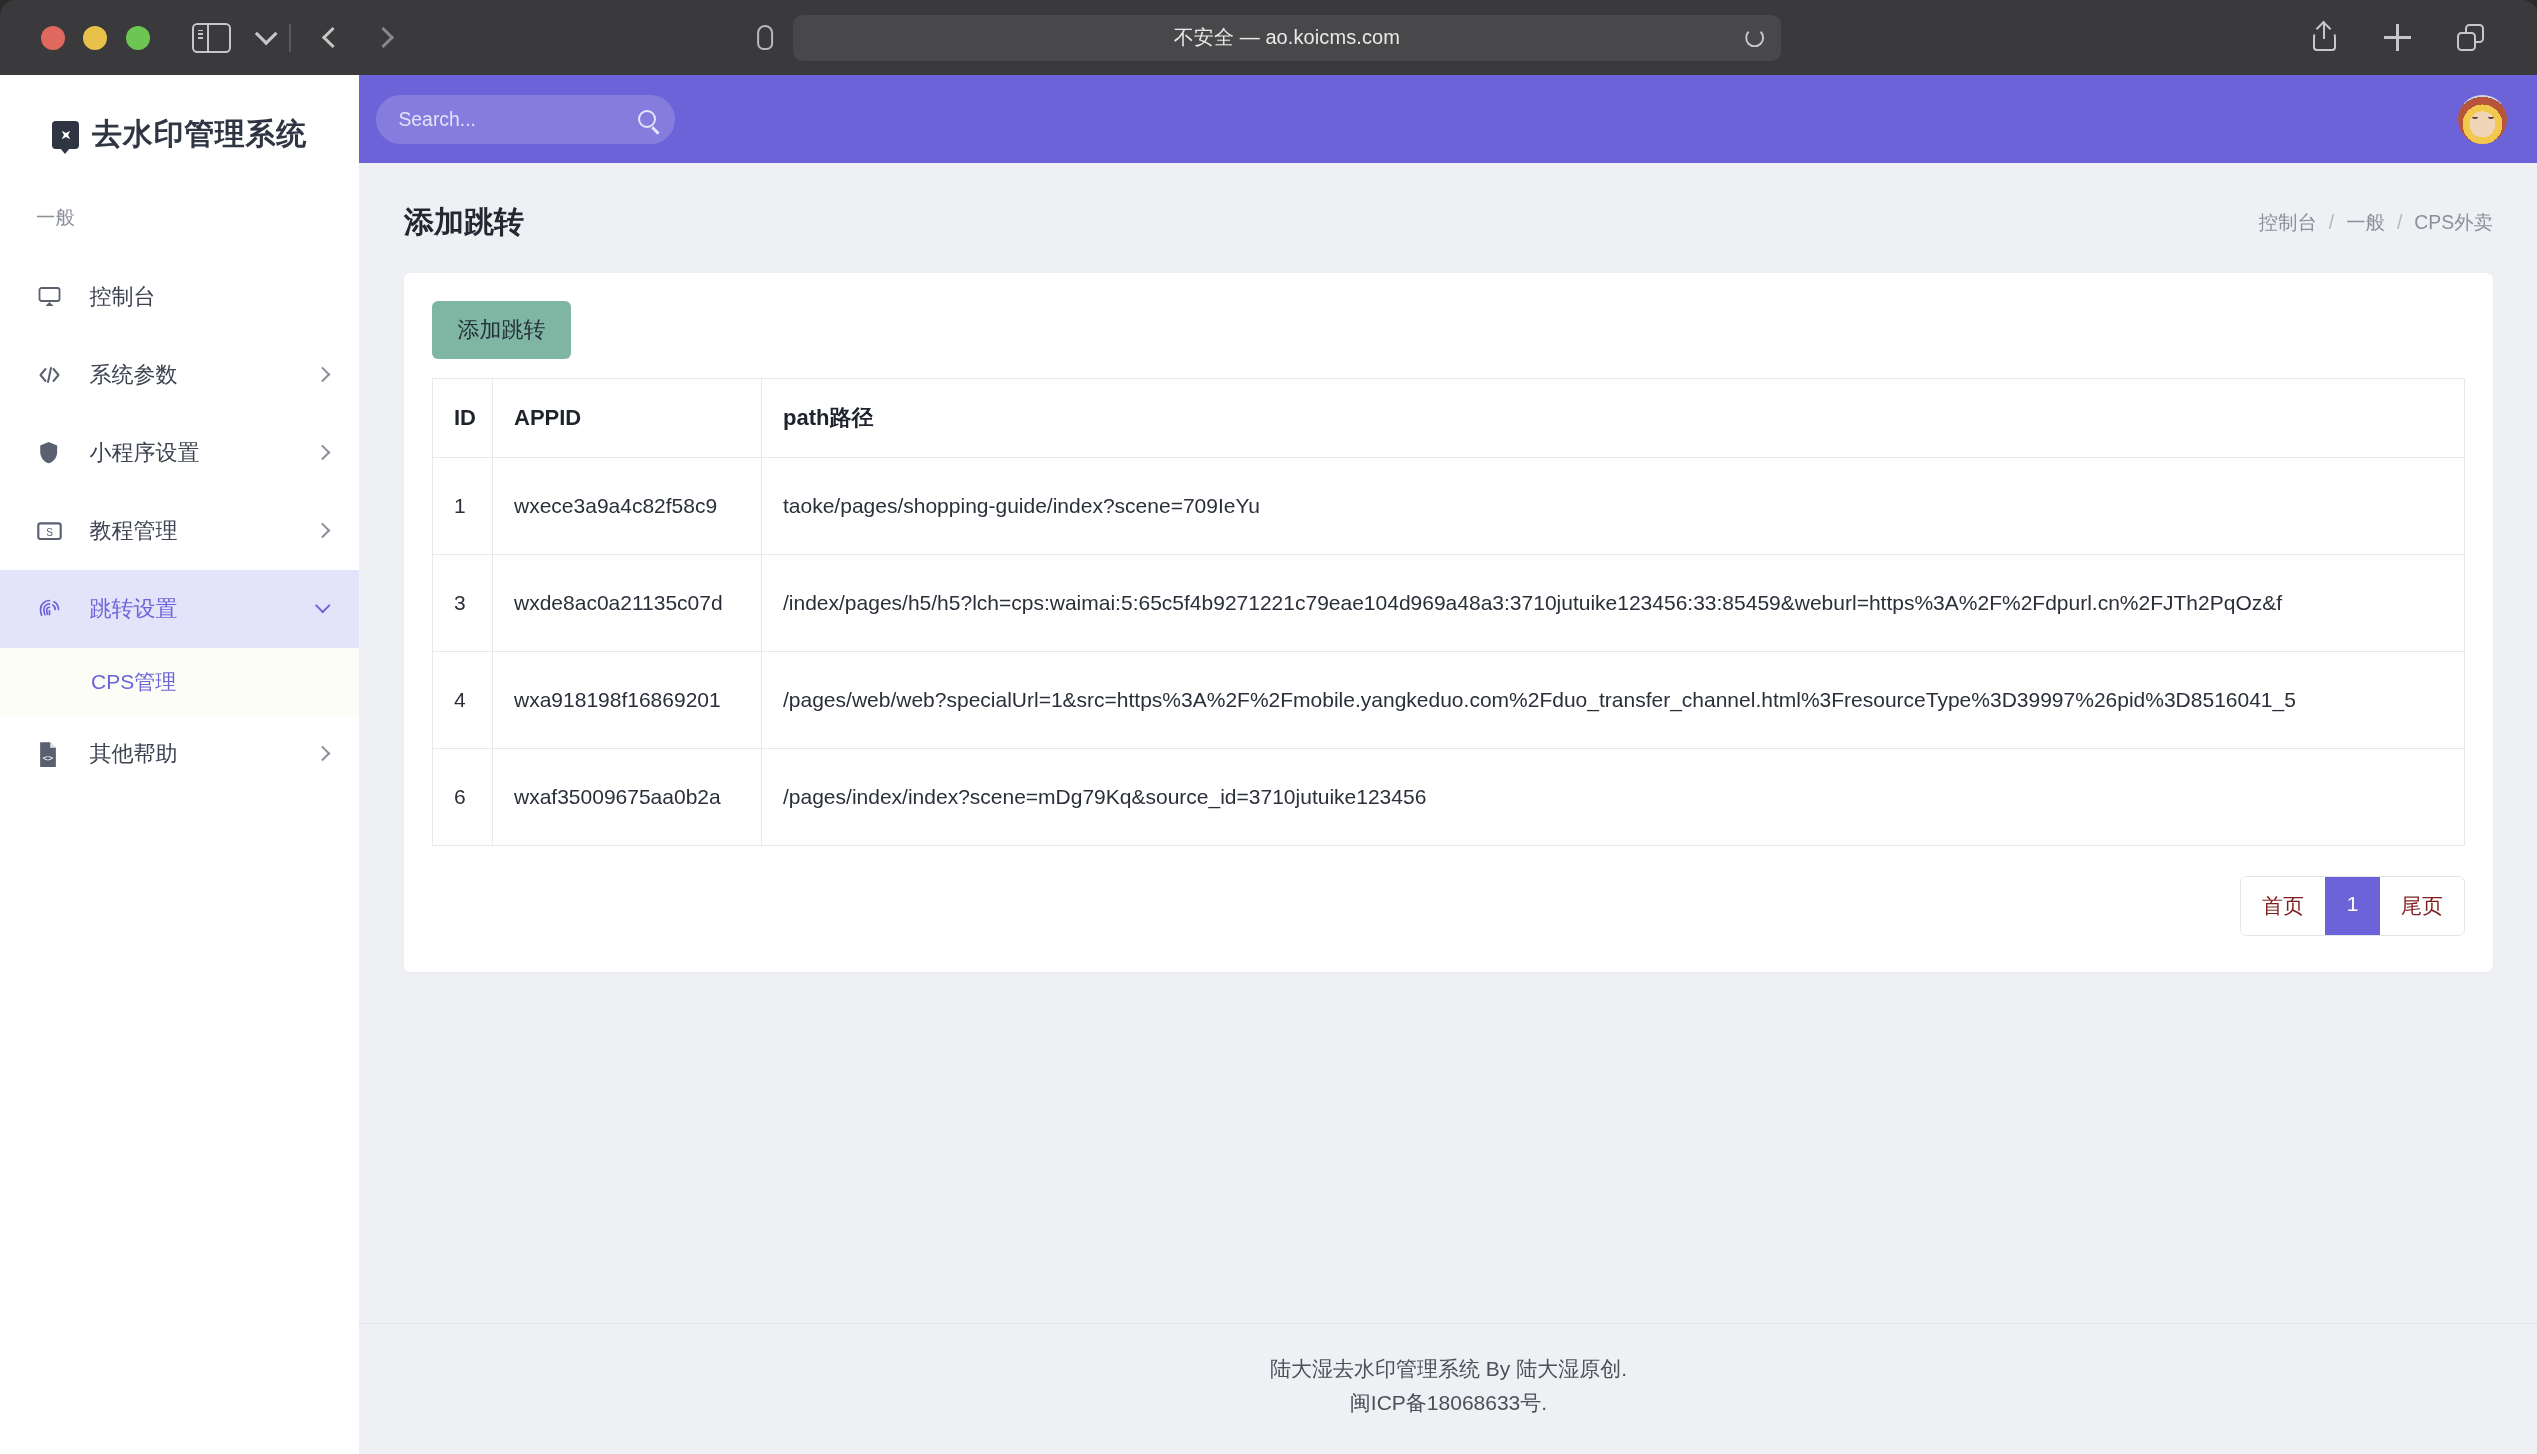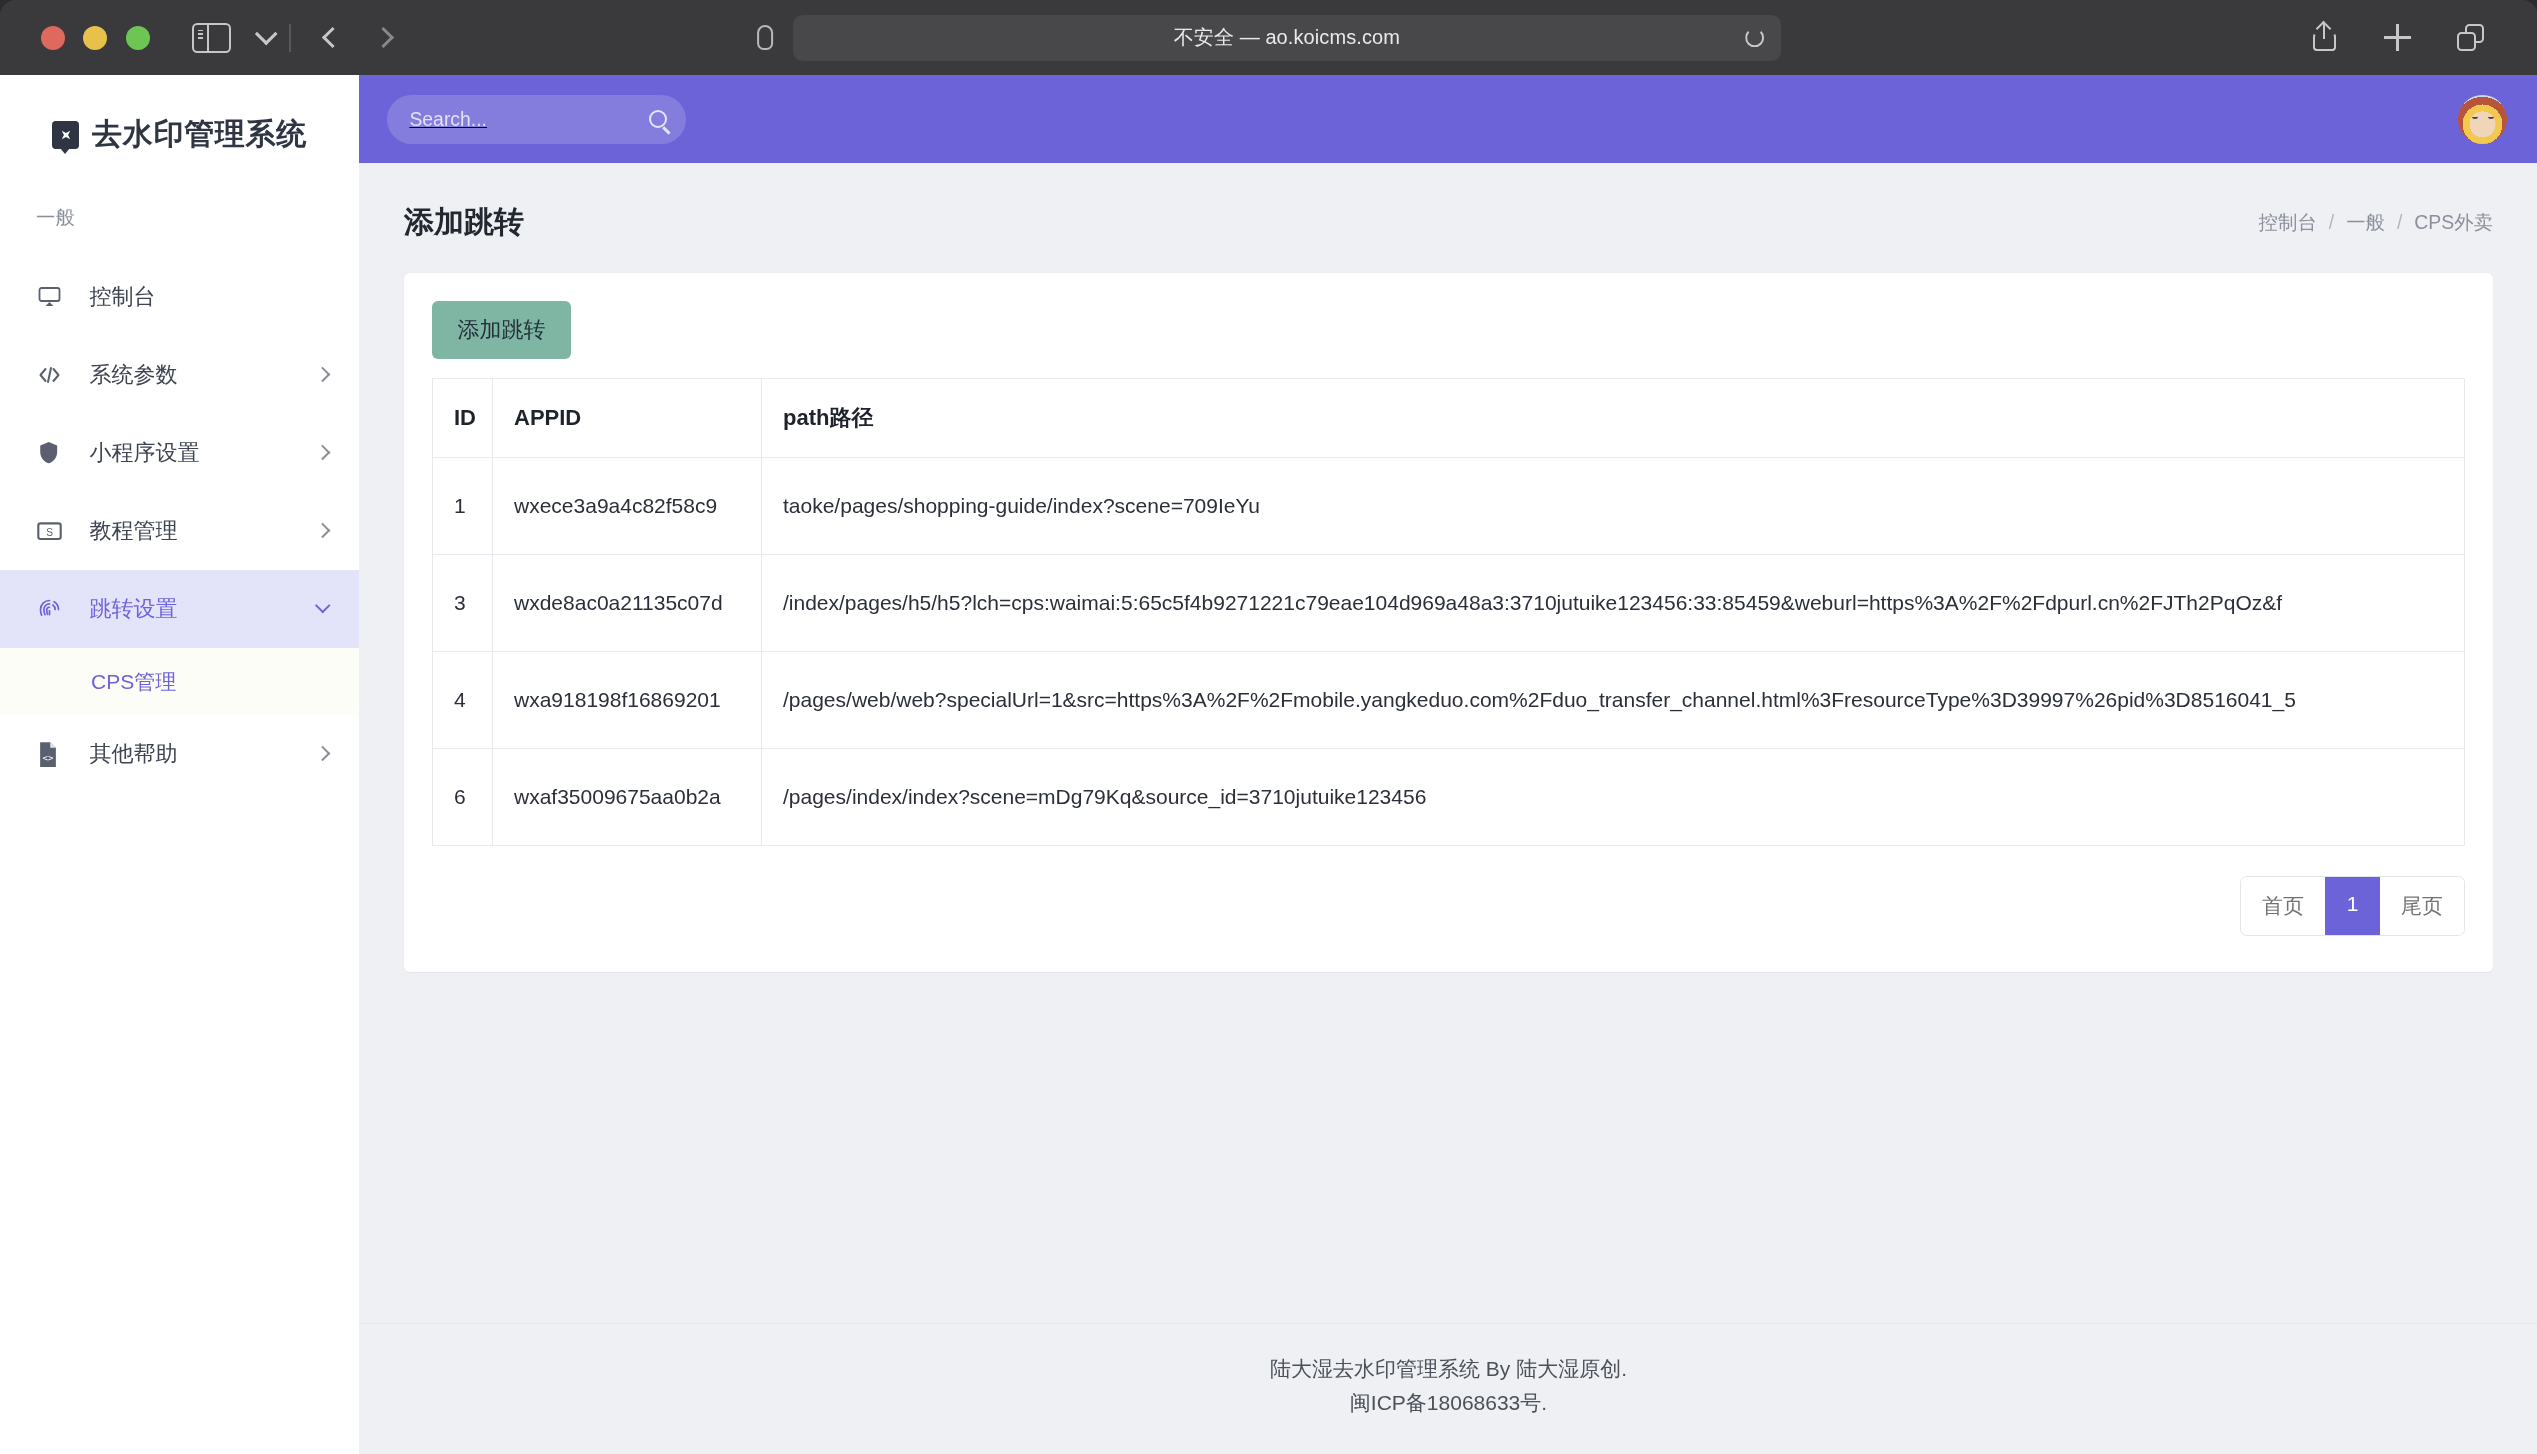--- a/index.html
+++ b/index.html
@@ -254,23 +254,22 @@
     display: flex;
     flex-direction: column;
     height: 100%;
     position: relative;
   }
   .topbar {
     height: 88px;
     background: #6c63d8;
     display: flex;
     align-items: center;
-    padding: 0 31px 0 28px;
+    padding: 0 31px 0 17px;
     flex: 0 0 88px;
-    text-decoration: underline;
   }
   .search-box {
     width: 299px;
     height: 49px;
     background: rgba(255,255,255,0.17);
     border-radius: 25px;
     display: flex;
     align-items: center;
     padding: 0 22.4px;
     position: relative;
@@ -383,21 +382,21 @@
     margin-top: 30px;
   }
   .pager-group {
     display: flex;
     border: 1.5px solid #e3e5ea;
     border-radius: 6.7px;
     overflow: hidden;
   }
   .pg {
     font-size: 21px;
-    color: #737373;
+    color: #7f1d1d;
     padding: 15px 21px;
     background: #fff;
     cursor: pointer;
     min-width: 55px;
     text-align: center;
   }
   .pg.active { background: #6c63d8; color: #ffffff; }
 
   .footer {
     margin-top: auto;

